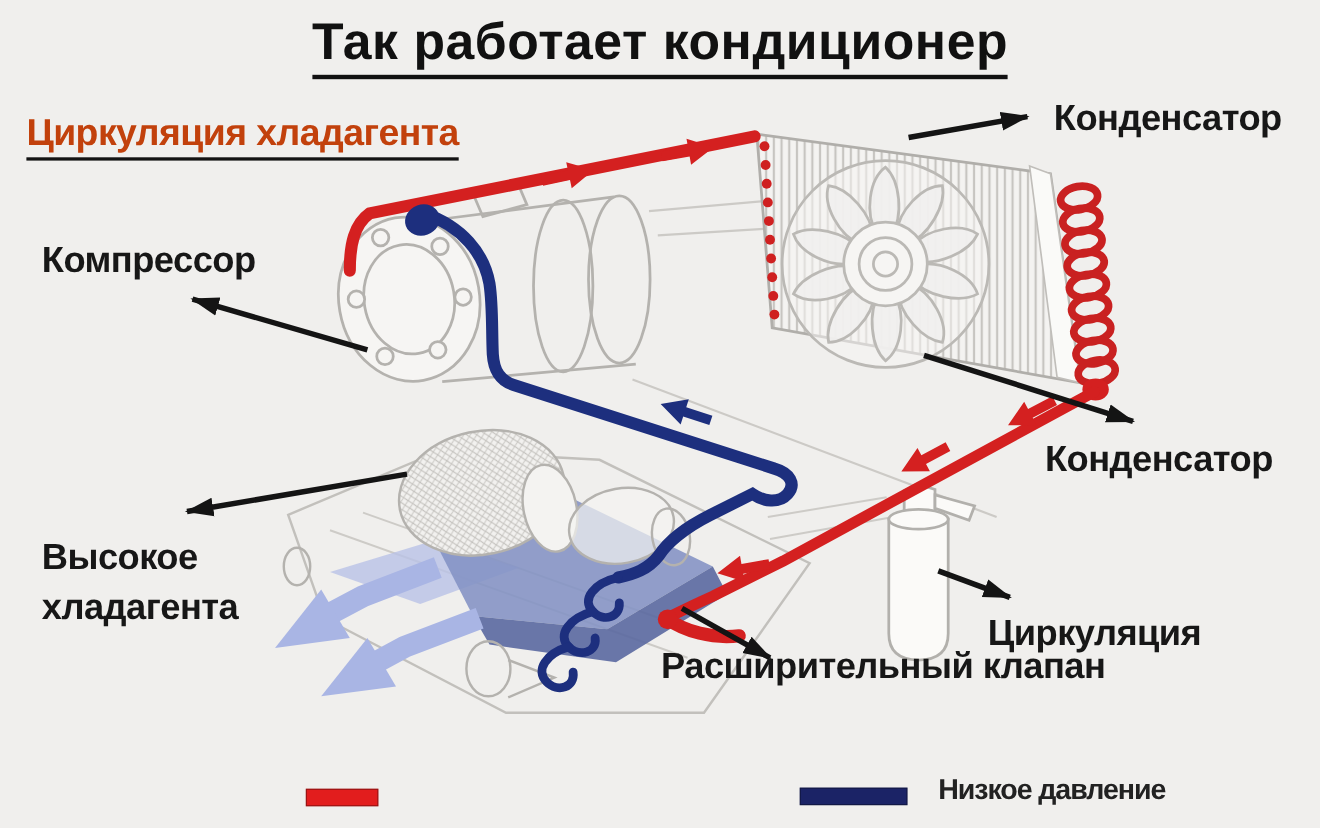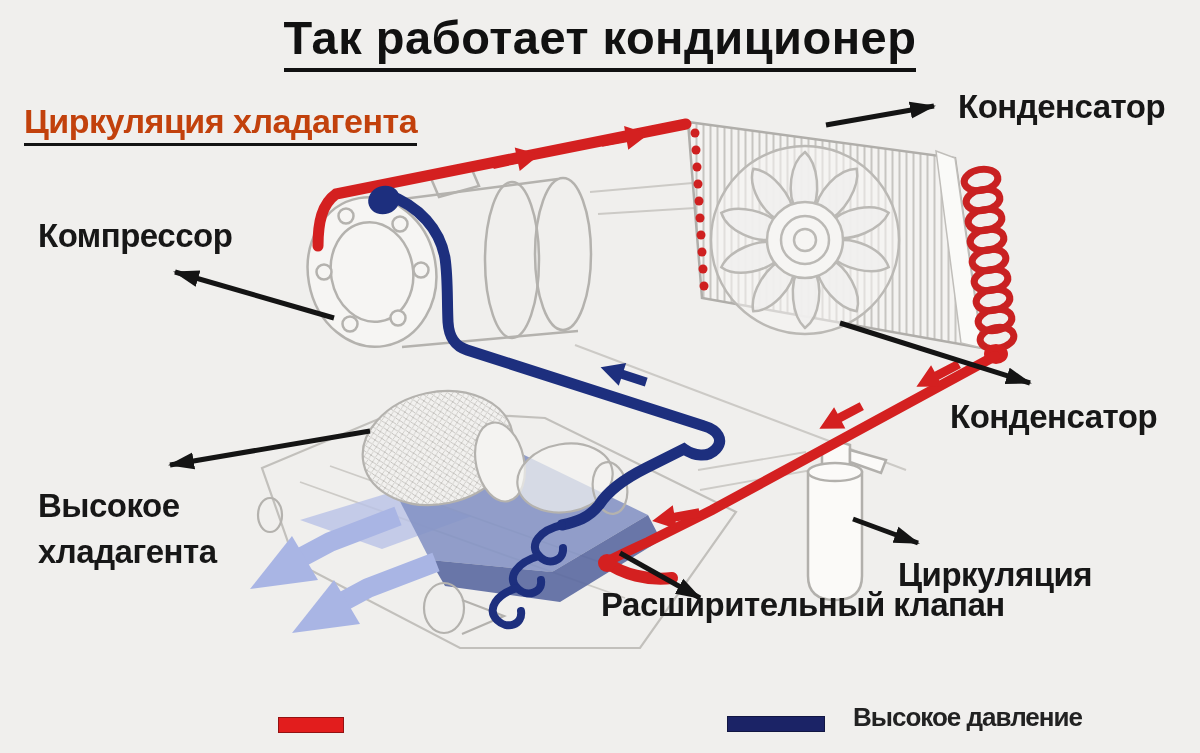--- a/index.html
+++ b/index.html
@@ -211,15 +211,15 @@
   <div class="lbl" style="left:898px;top:552px;">Циркуляция</div>
   <div class="lbl" style="left:601px;top:582px;">Расширительный клапан</div>
 
   <div class="lbl" style="left:38px;top:483px;">
     <div>Высокое</div>
     <div>хладагента</div>
   </div>
 
   <div class="legend-swatch high"></div>
   <div class="legend-swatch low"></div>
-  <div class="legend-label low">Высокое давление</div>
+  <div class="legend-label low">Низкое давление</div>
 
 </div>
 
 </body></html>

